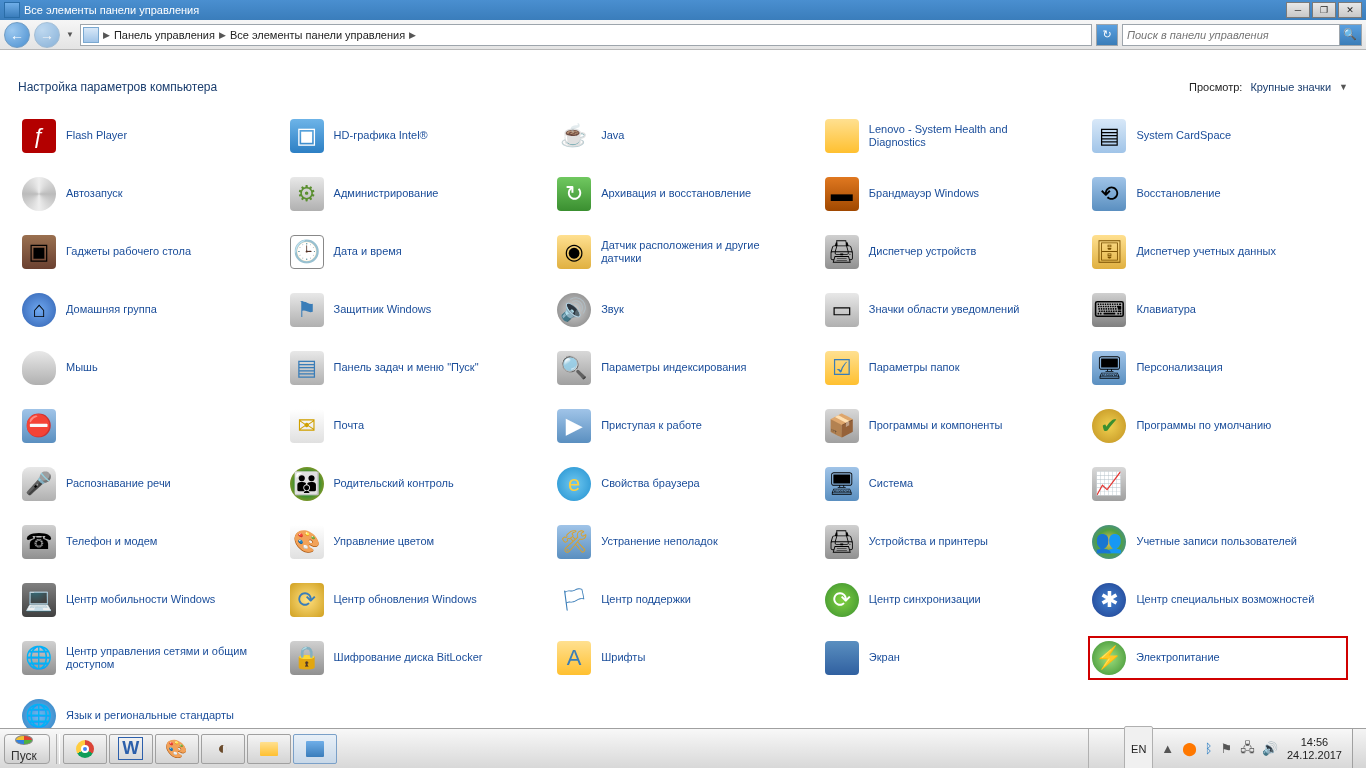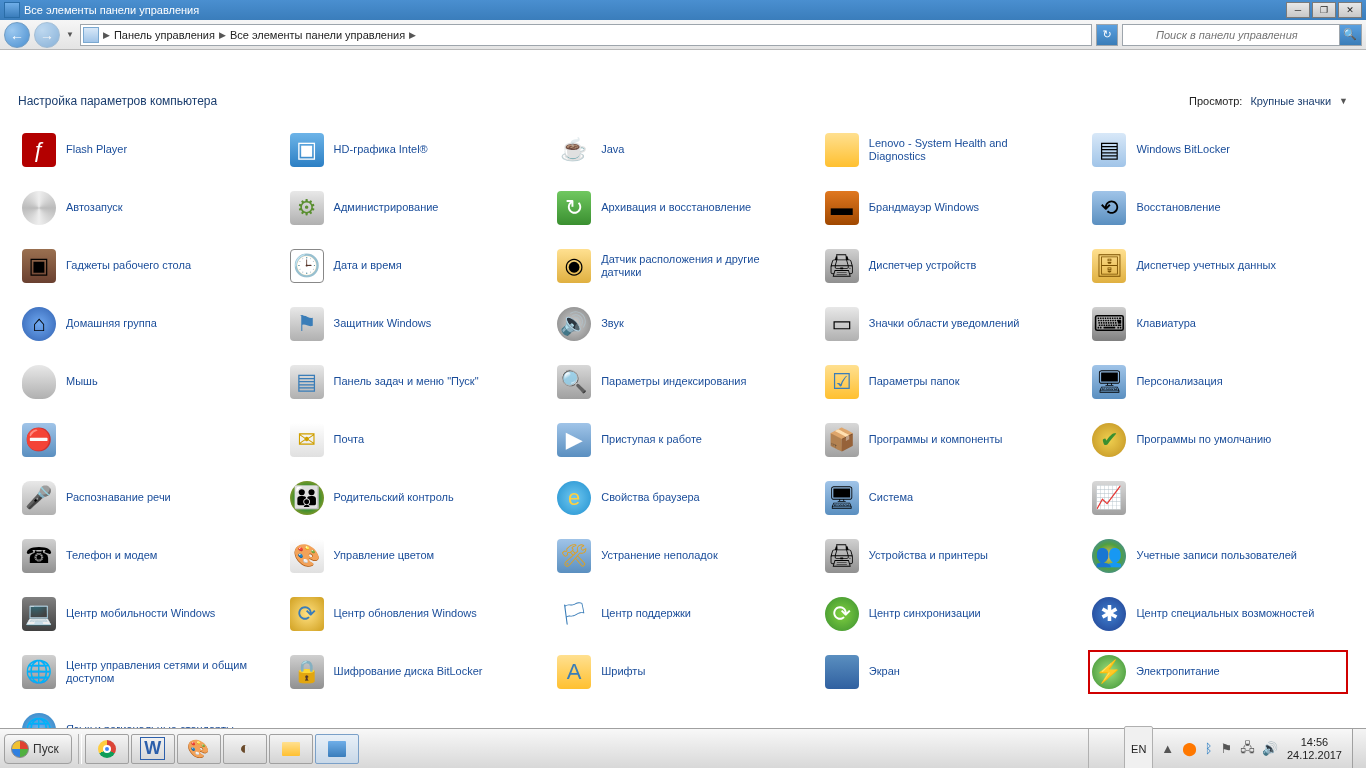--- a/index.html
+++ b/index.html
@@ -82,32 +82,31 @@
   }
   .search {
     width:240px; height:22px; background:#fff;
     border:1px solid #9da5ac;
     display:flex; align-items:center;
   }
   .search input {
     flex:1; border:none; outline:none;
     font-size:11px; color:#888; padding:0 4px;
     font-style:italic;
-    margin-left:29px;
   }
   .search .sbtn {
     width:22px; height:20px;
     background: linear-gradient(#5aa0e0,#3a7db8);
     border-left:1px solid #9da5ac;
     display:flex; align-items:center; justify-content:center;
     color:#fff;
   }
   
   .content {
-    padding: 44px 18px 0 18px;
+    padding: 30px 18px 0 18px;
     height: calc(100% - 20px - 30px - 40px);
     overflow:auto;
   }
   .toprow { display:flex; justify-content:space-between; align-items:center; margin-bottom:20px; }
   .heading { font-size:12px; color:#1a3d6e; }
   .view { font-size:11px; color:#1a3d6e; display:flex; align-items:center; gap:8px; }
   .view .vlabel { color:#222; }
   .view .chev { font-size:9px; color:#555; }
   .grid {
     display:grid;
@@ -194,21 +193,21 @@
     height:40px;
     background: linear-gradient(#f8f8f8,#d8d8d8);
     border-top:1px solid #a0a0a0;
     display:flex; align-items:center;
   }
   .startbtn {
     height:30px; padding:0 12px 0 6px; margin:0 4px;
     background: linear-gradient(#f8f8f8,#d0d0d0);
     border:1px solid #a0a0a0; border-radius:4px;
     display:flex; align-items:center; gap:4px;
-    font-size:12px; color:#333;
+    font-size:12px; color:#333;flex-direction:column;
   }
   .winorb {
     width:18px; height:18px; border-radius:50%;
     background: conic-gradient(#e04030 0 25%, #50b040 0 50%, #3080e0 0 75%, #f0c030 0 100%);
     border:1px solid #888;
   }
   .tasksep { width:4px; height:30px; border-left:1px solid #b0b0b0; border-right:1px solid #fff; margin:0 2px; }
   .taskbtn {
     width:44px; height:30px; margin:0 1px;
     background: linear-gradient(#f4f4f4,#d4d4d4);
@@ -282,21 +281,21 @@
       <div class="item">
         <div class="icn ic-java">☕</div>
         <div class="label">Java</div>
       </div>
       <div class="item">
         <div class="icn ic-folder"></div>
         <div class="label">Lenovo - System Health and Diagnostics</div>
       </div>
       <div class="item">
         <div class="icn ic-card">▤</div>
-        <div class="label">Windows BitLocker</div>
+        <div class="label">System CardSpace</div>
       </div>
       <div class="item">
         <div class="icn ic-disc"></div>
         <div class="label">Автозапуск</div>
       </div>
       <div class="item">
         <div class="icn ic-admin">⚙</div>
         <div class="label">Администрирование</div>
       </div>
       <div class="item">

